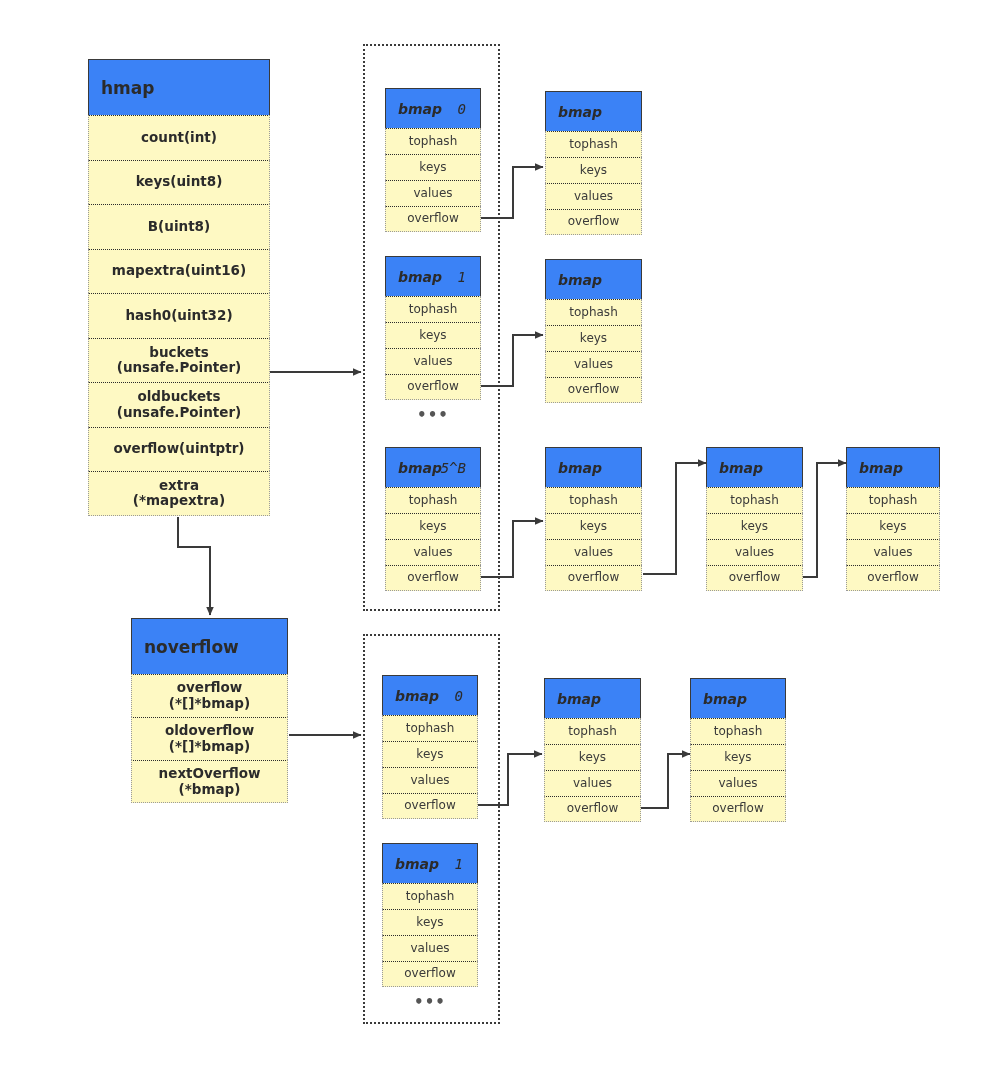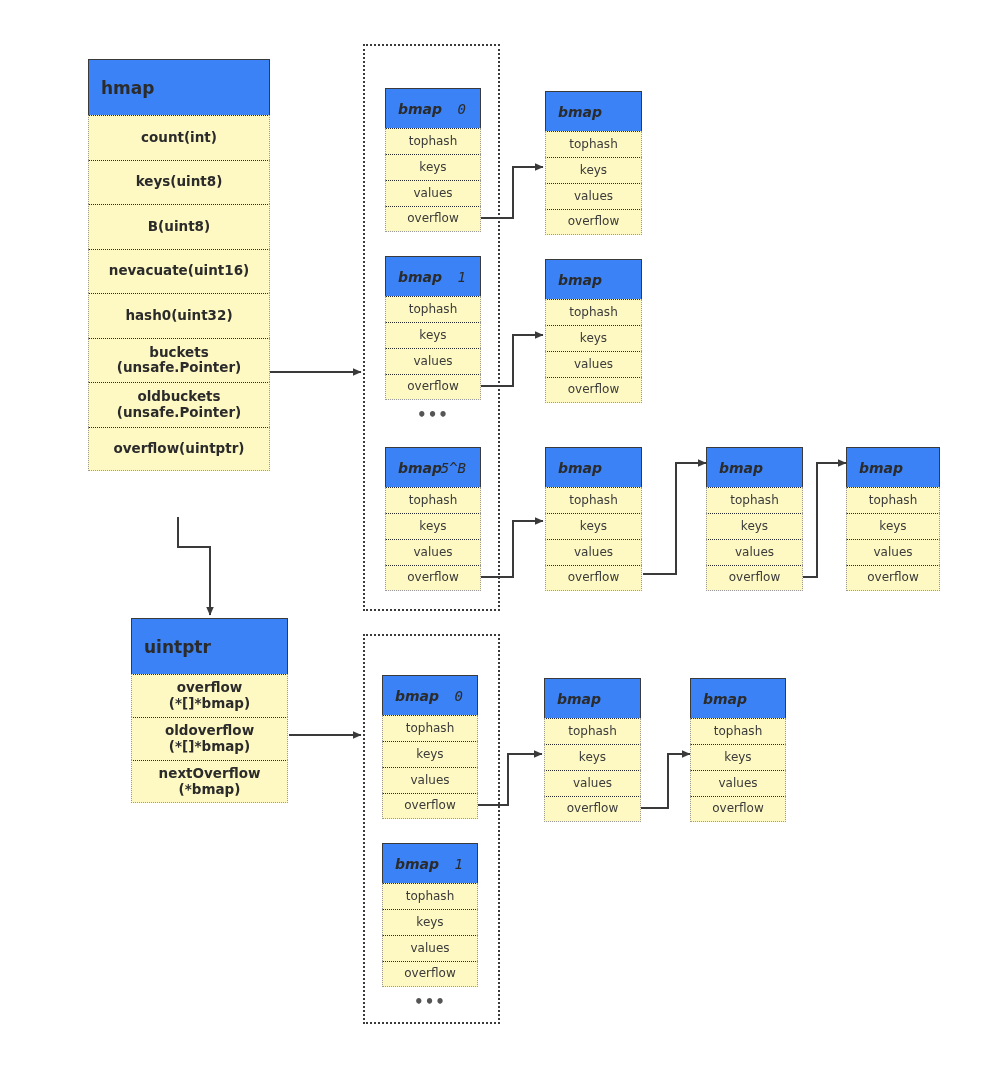--- a/index.html
+++ b/index.html
@@ -77,40 +77,43 @@
         <div class="struct-row" style="height: 44.5px;">
           <div>count(int)</div>
         </div>
         <div class="struct-row" style="height: 44.5px;">
           <div>keys(uint8)</div>
         </div>
         <div class="struct-row" style="height: 44.5px;">
           <div>B(uint8)</div>
         </div>
         <div class="struct-row" style="height: 44.5px;">
-          <div>nevacuate(uint16)</div>
+          <div>mapextra(uint16)</div>
         </div>
         <div class="struct-row" style="height: 44.5px;">
           <div>hash0(uint32)</div>
         </div>
         <div class="struct-row" style="height: 44.5px;">
           <div>buckets<br>(unsafe.Pointer)</div>
         </div>
         <div class="struct-row" style="height: 44.5px;">
           <div>oldbuckets<br>(unsafe.Pointer)</div>
         </div>
         <div class="struct-row" style="height: 44.5px;">
           <div>overflow(uintptr)</div>
+        </div>
+        <div class="struct-row" style="height: 44.5px;">
+          <div>extra<br>(*mapextra)</div>
         </div>
       </div>
   </div>
 
   <div class="abs big-struct" id="mapextra-struct" style="left:131px;top:618px;width:157px;">
     <div class="struct-title">
-      <span class="t-name">uintptr</span>
+      <span class="t-name">noverflow</span>
     </div>
     <div id="mapextra-rows">
         <div class="struct-row" style="height: 43px;">
           <div>overflow<br>(*[]*bmap)</div>
         </div>
         <div class="struct-row" style="height: 43px;">
           <div>oldoverflow<br>(*[]*bmap)</div>
         </div>
         <div class="struct-row" style="height: 43px;">
           <div>nextOverflow<br>(*bmap)</div>

